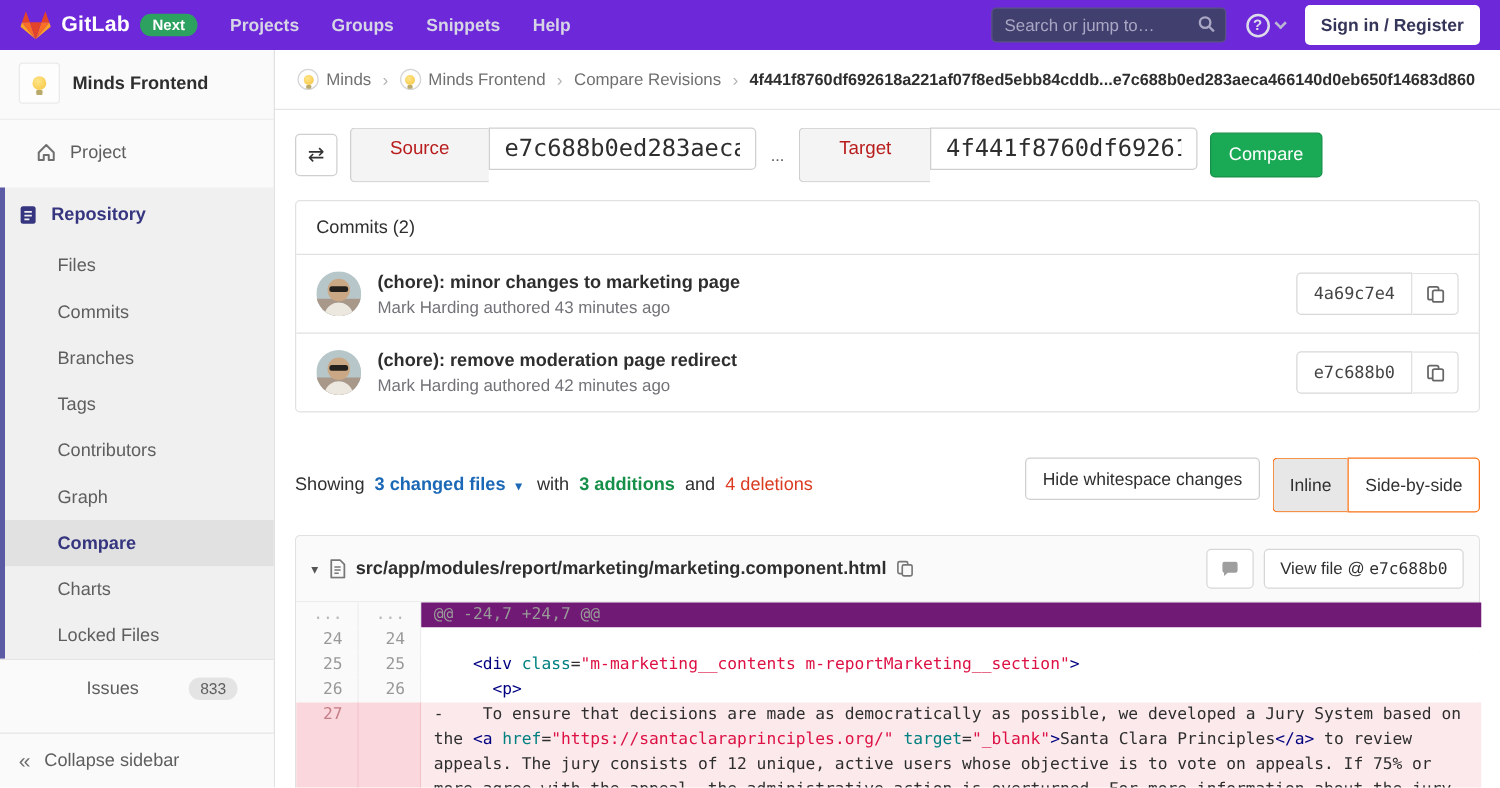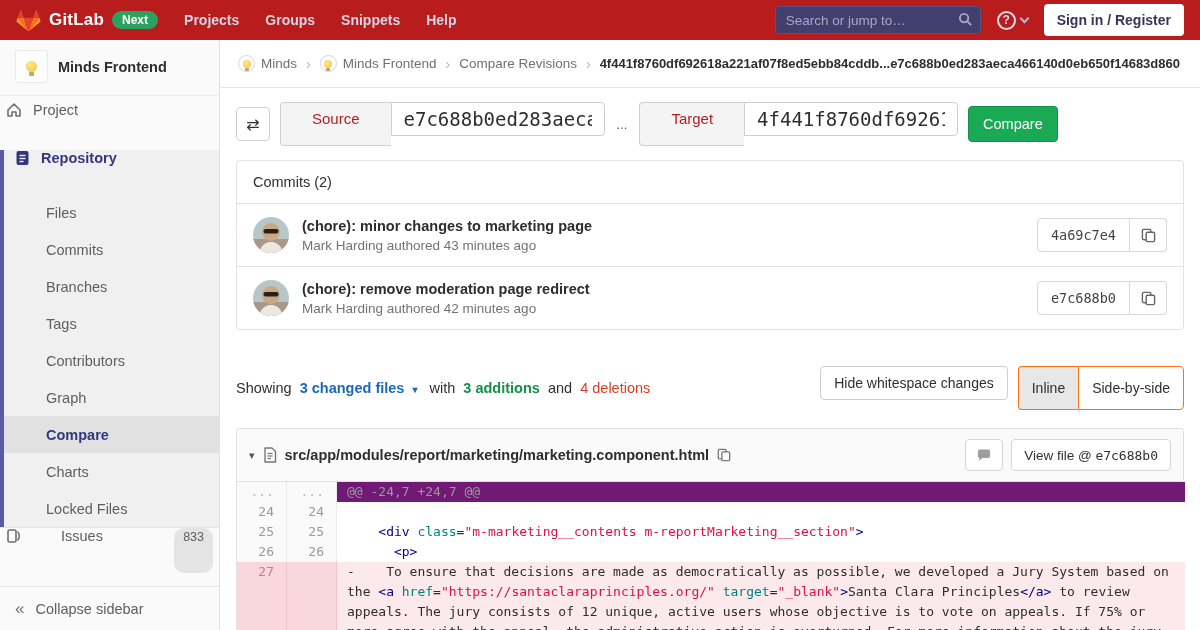--- a/index.html
+++ b/index.html
@@ -1,28 +1,28 @@
 <!DOCTYPE html>
 <html><head>
 <meta charset="utf-8">
 <style>
   * { margin:0; padding:0; box-sizing:border-box; }
   html,body { width:1200px; height:630px; overflow:hidden; background:#fff;
     font-family:"Liberation Sans", sans-serif; color:#2e2e2e; }
 
   
-  .navbar { height:40px; background:#b91c1c; display:flex; align-items:center;
+  .navbar { height:40px; background:#6d28d9; display:flex; align-items:center;
     padding:0 16px; gap:26px; }
   .brand { display:flex; align-items:center; gap:8px; cursor:pointer; }
   .brand-name { color:#fff; font-size:17px; font-weight:600; letter-spacing:.2px; }
   .next-badge { background:#2da160; color:#fff; font-size:12px; font-weight:600;
     padding:2px 10px; border-radius:10px; }
   .nav-link { color:#d6d5e6; font-size:14px; font-weight:600; cursor:pointer; }
   .nav-right { margin-left:auto; display:flex; align-items:center; gap:16px; }
-  .search-box { position:relative; width:206px; }
+  .search-box { position:relative; width:188px; }
   .search-box input { width:100%; height:28px; background:#413f6e; border:1px solid #56547f;
     border-radius:4px; color:#cfcee0; font-size:13.5px; padding:0 30px 0 10px; outline:none;
     font-family:"Liberation Sans", sans-serif; }
   .search-box input::placeholder { color:#a9a7c4; }
   .search-icn { position:absolute; right:8px; top:6px; }
   .help-wrap { display:flex; align-items:center; gap:5px; cursor:pointer; }
   .help-circle { width:19px; height:19px; border-radius:50%; border:2px solid #dcdbea;
     color:#dcdbea; font-size:12px; font-weight:700; display:flex; align-items:center;
     justify-content:center; }
   .chev-down { width:7px; height:7px; border-right:2px solid #b9b7d1; border-bottom:2px solid #b9b7d1;
@@ -41,21 +41,21 @@
     border-bottom:1px solid #eee; cursor:pointer; }
   .proj-avatar { width:33px; height:33px; background:#fdfdfd; border:1px solid #eaeaea;
     border-radius:3px; display:flex; align-items:center; justify-content:center; }
   .bulb { position:relative; width:11px; height:11px; border-radius:50%;
     background:radial-gradient(circle at 40% 35%, #ffe58a, #f5c33b); }
   .bulb::after { content:""; position:absolute; left:3px; bottom:-4px; width:5px; height:4px;
     background:#b9a96a; border-radius:1px; }
   .bulb.small { width:8px; height:8px; }
   .bulb.small::after { left:2px; bottom:-3px; width:4px; height:3px; }
   .ctx-name { font-size:14.5px; font-weight:700; color:#2e2e2e; }
-  .sb-item { height:40px; display:flex; gap:11px; padding:0 6px;
+  .sb-item { height:40px; display:flex; align-items:center; gap:11px; padding:0 29px;
     font-size:14.5px; color:#5e5e5e; cursor:pointer; }
   .sb-item.top { margin-top:6px; }
   .repo-section { background:#f0f0f0; border-left:4px solid #5b5ba5; margin-top:8px; }
   .repo-section .sb-item { padding-left:11px; }
   .repo-head { color:#36357f; font-weight:700; height:44px; }
   .sb-sub { height:37px; display:flex; align-items:center; padding-left:42px;
     font-size:14.5px; color:#5e5e5e; cursor:pointer; }
   .sb-sub.active { background:#e1e1e1; color:#36357f; font-weight:700; }
   .issues-row { border-top:1px solid #e5e5e5; height:46px;gap:40px; }
   .count-badge { margin-left:auto; background:#e4e4e4; color:#5e5e5e; font-size:12.5px;

